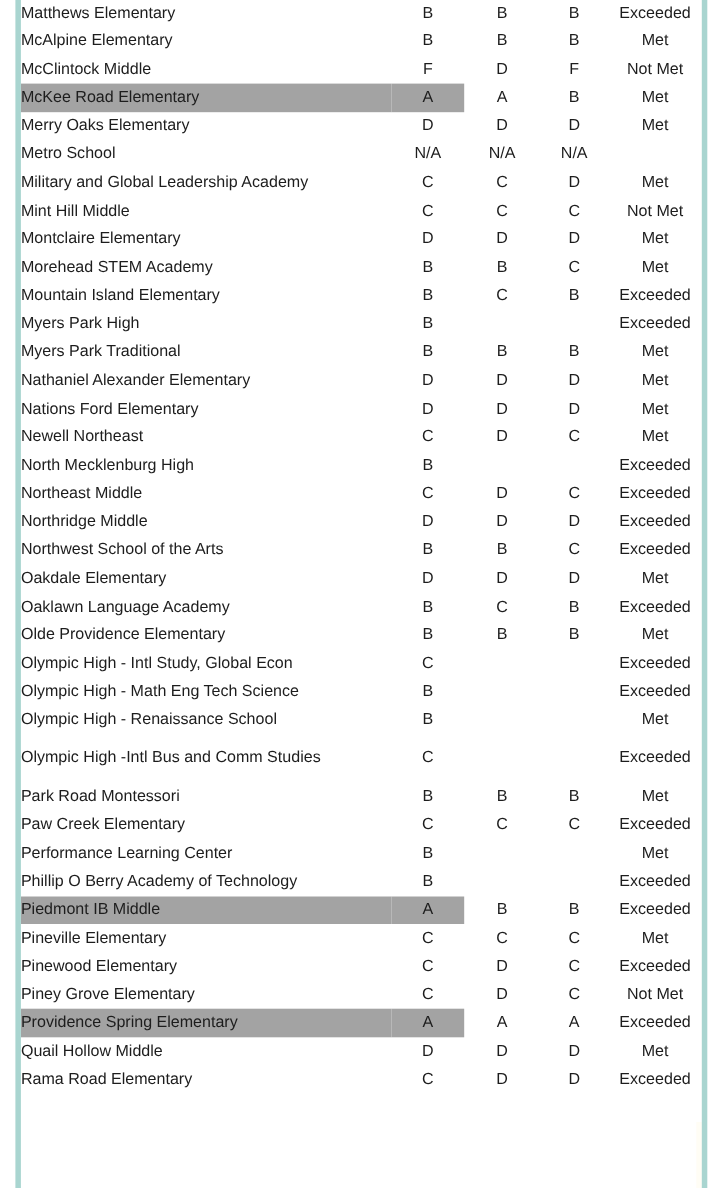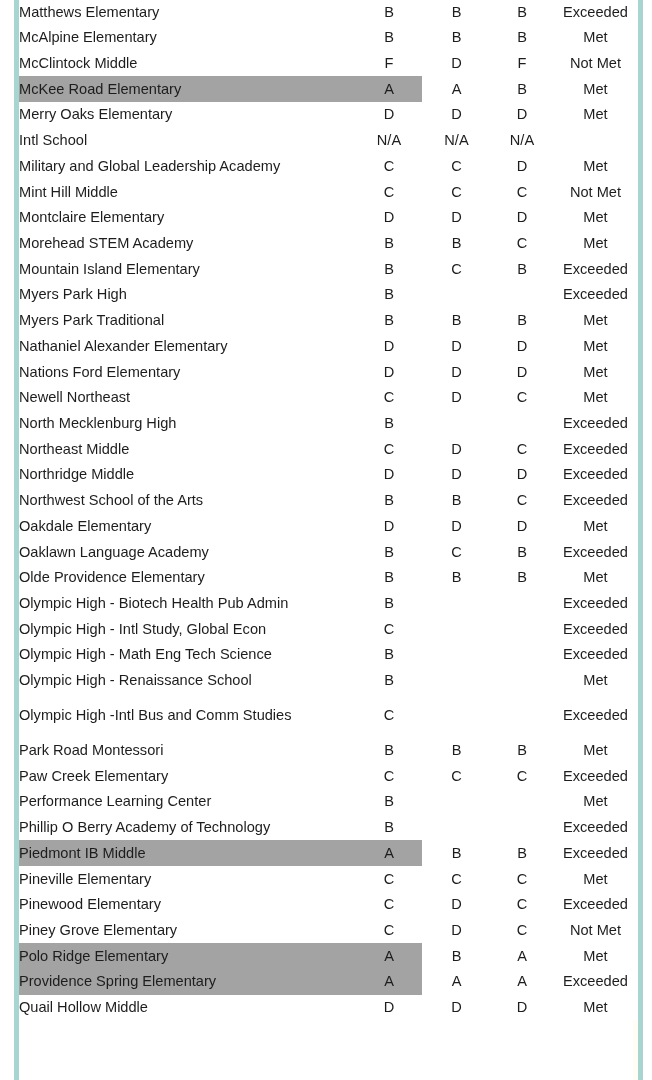--- a/index.html
+++ b/index.html
@@ -152,21 +152,21 @@
             <td class="status">Met</td>
           </tr>
           <tr class="row">
             <td class="school">Merry Oaks Elementary</td>
             <td class="grade grade-1">D</td>
             <td class="grade grade-2">D</td>
             <td class="grade grade-3">D</td>
             <td class="status">Met</td>
           </tr>
           <tr class="row">
-            <td class="school">Intl School</td>
+            <td class="school">Metro School</td>
             <td class="grade grade-1">N/A</td>
             <td class="grade grade-2">N/A</td>
             <td class="grade grade-3">N/A</td>
             <td class="status"></td>
           </tr>
           <tr class="row">
             <td class="school">Military and Global Leadership Academy</td>
             <td class="grade grade-1">C</td>
             <td class="grade grade-2">C</td>
             <td class="grade grade-3">D</td>
@@ -278,27 +278,20 @@
             <td class="status">Exceeded</td>
           </tr>
           <tr class="row">
             <td class="school">Olde Providence Elementary</td>
             <td class="grade grade-1">B</td>
             <td class="grade grade-2">B</td>
             <td class="grade grade-3">B</td>
             <td class="status">Met</td>
           </tr>
           <tr class="row">
-            <td class="school">Olympic High - Biotech Health Pub Admin</td>
-            <td class="grade grade-1">B</td>
-            <td class="grade grade-2"></td>
-            <td class="grade grade-3"></td>
-            <td class="status">Exceeded</td>
-          </tr>
-          <tr class="row">
             <td class="school">Olympic High - Intl Study, Global Econ</td>
             <td class="grade grade-1">C</td>
             <td class="grade grade-2"></td>
             <td class="grade grade-3"></td>
             <td class="status">Exceeded</td>
           </tr>
           <tr class="row">
             <td class="school">Olympic High - Math Eng Tech Science</td>
             <td class="grade grade-1">B</td>
             <td class="grade grade-2"></td>
@@ -367,27 +360,20 @@
             <td class="grade grade-2">D</td>
             <td class="grade grade-3">C</td>
             <td class="status">Exceeded</td>
           </tr>
           <tr class="row">
             <td class="school">Piney Grove Elementary</td>
             <td class="grade grade-1">C</td>
             <td class="grade grade-2">D</td>
             <td class="grade grade-3">C</td>
             <td class="status">Not Met</td>
-          </tr>
-          <tr class="row hl">
-            <td class="school">Polo Ridge Elementary</td>
-            <td class="grade grade-1">A</td>
-            <td class="grade grade-2">B</td>
-            <td class="grade grade-3">A</td>
-            <td class="status">Met</td>
           </tr>
           <tr class="row hl">
             <td class="school">Providence Spring Elementary</td>
             <td class="grade grade-1">A</td>
             <td class="grade grade-2">A</td>
             <td class="grade grade-3">A</td>
             <td class="status">Exceeded</td>
           </tr>
           <tr class="row">
             <td class="school">Quail Hollow Middle</td>

